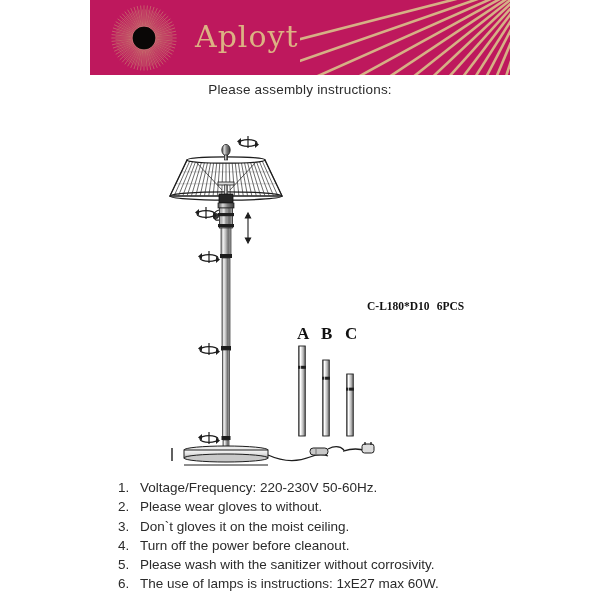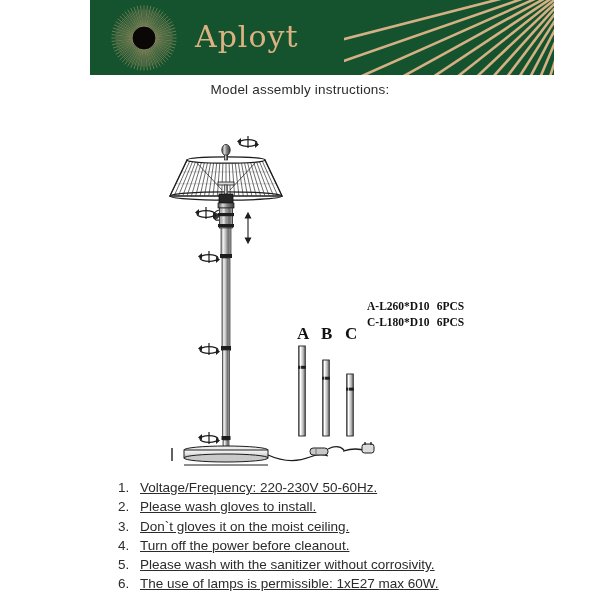--- a/index.html
+++ b/index.html
@@ -8,21 +8,21 @@
     background:#ffffff;
     font-family:"Liberation Sans", sans-serif;
     -webkit-font-smoothing:antialiased;
     overflow:hidden;
   }
   .page{position:relative;width:600px;height:600px;background:#fff;}
 
   
   .header{
     position:absolute;left:90px;top:0;width:420px;height:75px;
-    background:#14532d;overflow:hidden;padding-left:44px;
+    background:#be185d;overflow:hidden;
   }
   .logo-burst{
     position:absolute;left:20px;top:4px;width:68px;height:68px;
   }
   .brand{
     position:absolute;left:105px;top:16px;
     font-family:"DejaVu Serif", serif;
     font-size:30px;letter-spacing:1px;
     color:#dcb283;font-weight:400;
     line-height:42px;
@@ -55,21 +55,21 @@
     font-size:17px;font-weight:700;color:#111;
   }
 
   
   .instructions{
     position:absolute;left:118px;top:478px;width:420px;
     color:#2b2b2b;font-size:13.5px;line-height:19.3px;
   }
   .ins-row{display:flex;align-items:baseline;}
   .ins-num{width:22px;flex:0 0 22px;}
-  .ins-txt{flex:1 1 auto;text-decoration:underline;}
+  .ins-txt{flex:1 1 auto;}
 </style>
 </head>
 <body>
 
 <div class="page">
 
   <div class="header">
 
     <svg class="logo-burst" viewBox="0 0 100 100">
       <g id="burst-rays" stroke="#c9a075" stroke-width="0.7">
@@ -216,21 +216,21 @@
           <line x1="238" y1="-22" x2="-111.8" y2="210.4"></line>
           <line x1="238" y1="-22" x2="-130.0" y2="180.3"></line>
           <line x1="238" y1="-22" x2="-145.7" y2="148.8"></line>
           <line x1="238" y1="-22" x2="-158.6" y2="116.1"></line>
           <line x1="238" y1="-22" x2="-168.8" y2="82.4"></line>
         </g>
     </svg>
   </div>
 
   <div class="title-block">
-    <div class="title-line">Model assembly instructions:</div>
+    <div class="title-line">Please assembly instructions:</div>
   </div>
 
   <svg class="diagram" viewBox="0 0 600 360">
 
     <defs>
       <linearGradient id="metalV" x1="0" y1="0" x2="1" y2="0">
         <stop offset="0%" stop-color="#8e8e8e"></stop>
         <stop offset="22%" stop-color="#f2f2f2"></stop>
         <stop offset="48%" stop-color="#b9b9b9"></stop>
         <stop offset="72%" stop-color="#6f6f6f"></stop>
@@ -410,47 +410,44 @@
         </g>
       </g>
   </svg>
 
   <div class="rod-label" style="left:297px;top:324px;">A</div>
   <div class="rod-label" style="left:321px;top:324px;">B</div>
   <div class="rod-label" style="left:345px;top:324px;">C</div>
 
   <div class="parts-list">
     <div>
-      <span>A-L260*D10</span><span class="pcs">6PCS</span>
-    </div>
-    <div>
       <span>C-L180*D10</span><span class="pcs">6PCS</span>
     </div>
   </div>
 
   <div class="instructions">
     <div class="ins-row">
       <span class="ins-num">1.</span>
       <span class="ins-txt">Voltage/Frequency: 220-230V 50-60Hz.</span>
     </div>
     <div class="ins-row">
       <span class="ins-num">2.</span>
-      <span class="ins-txt">Please wash gloves to install.</span>
+      <span class="ins-txt">Please wear gloves to without.</span>
     </div>
     <div class="ins-row">
       <span class="ins-num">3.</span>
       <span class="ins-txt">Don`t gloves it on the moist ceiling.</span>
     </div>
     <div class="ins-row">
       <span class="ins-num">4.</span>
       <span class="ins-txt">Turn off the power before cleanout.</span>
     </div>
     <div class="ins-row">
       <span class="ins-num">5.</span>
       <span class="ins-txt">Please wash with the sanitizer without corrosivity.</span>
     </div>
     <div class="ins-row">
       <span class="ins-num">6.</span>
-      <span class="ins-txt">The use of lamps is permissible: 1xE27 max 60W.</span>
+      <span class="ins-txt">The use of lamps is instructions: 1xE27 max 60W.</span>
     </div>
   </div>
 
 </div>
 
 </body></html>

